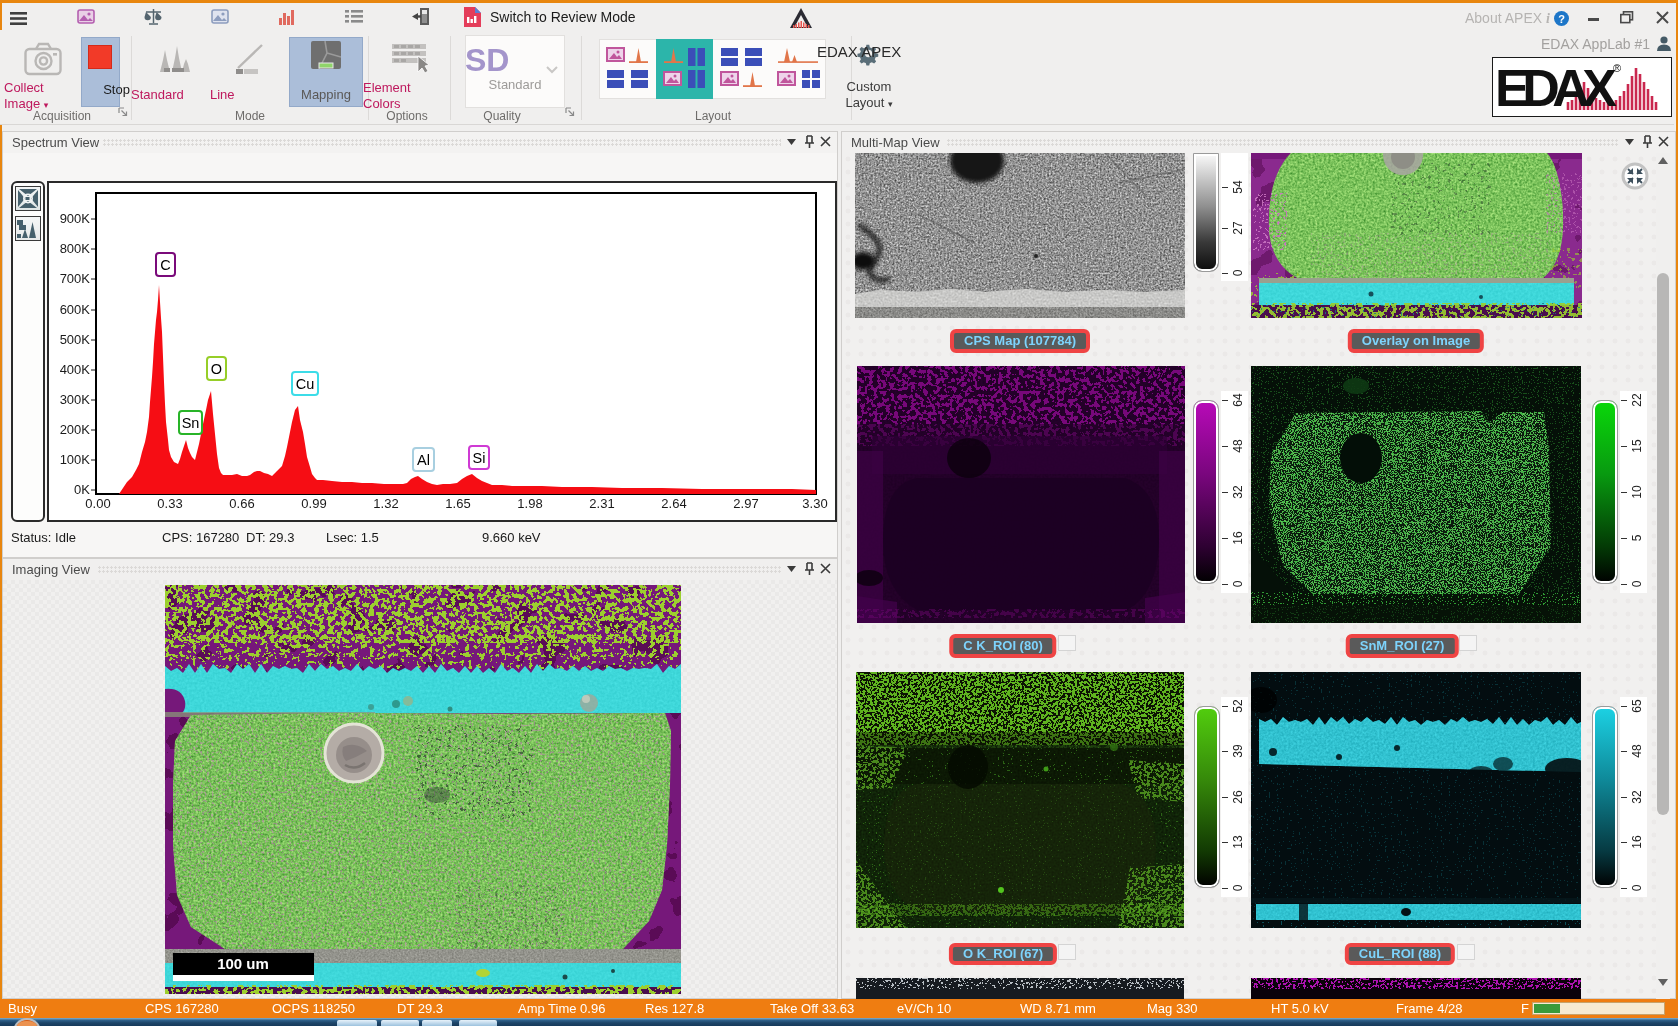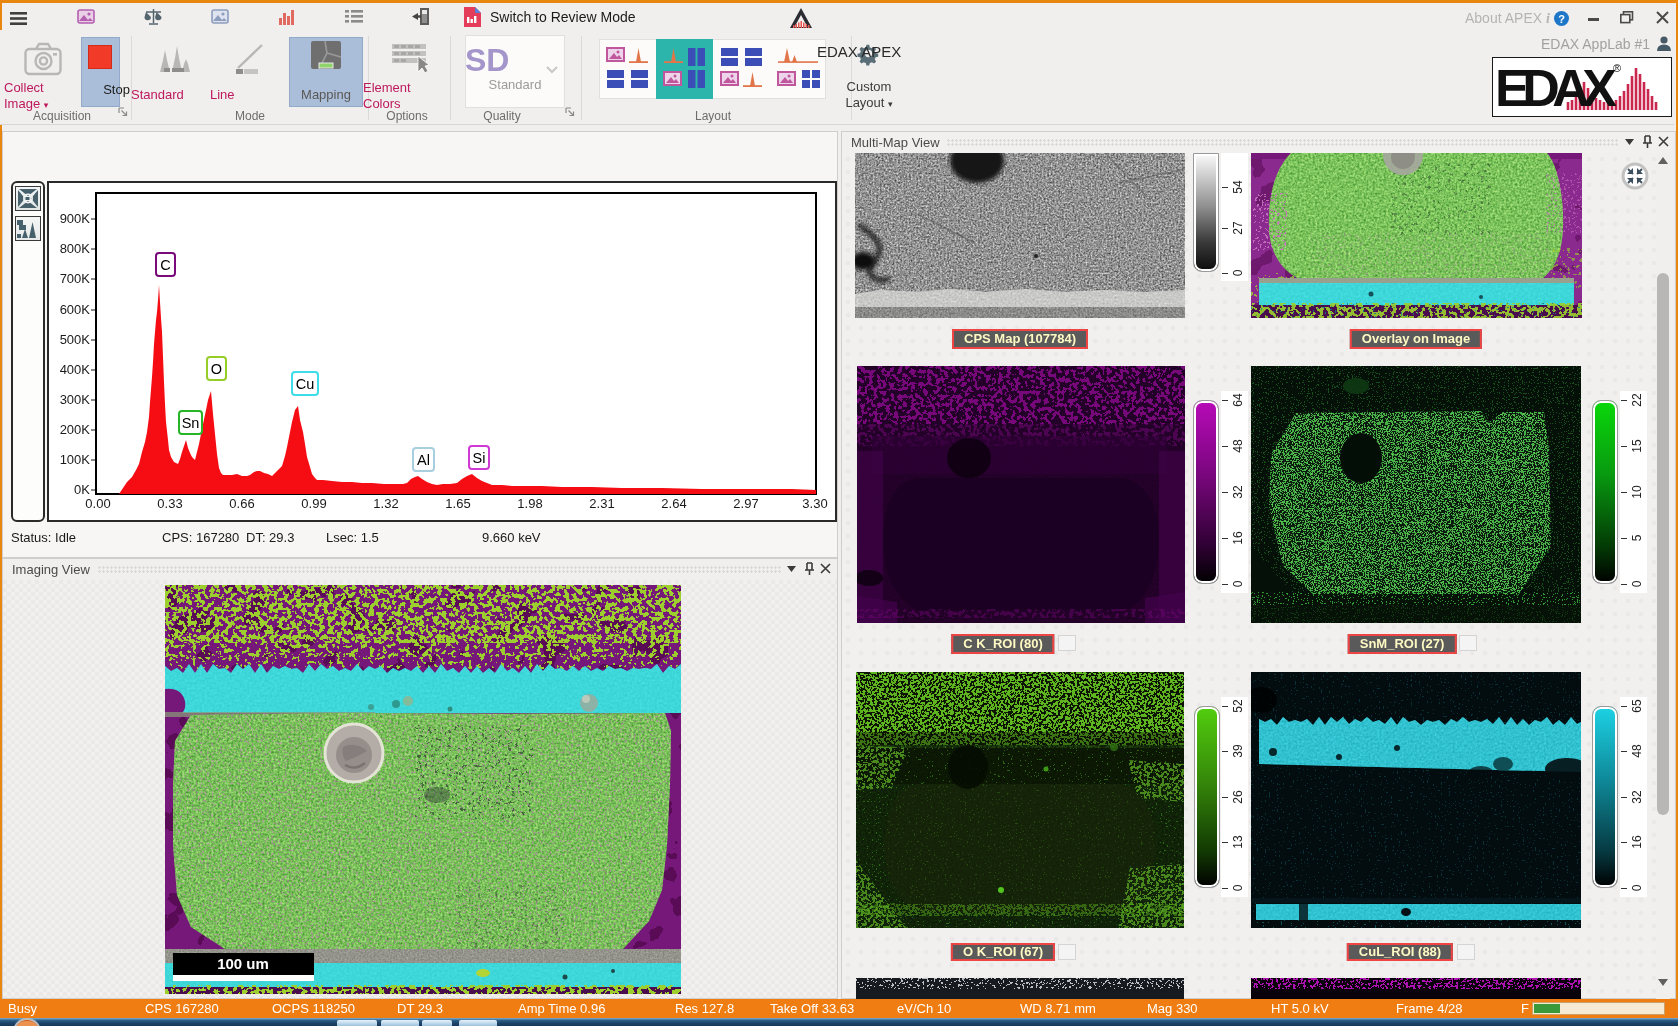--- a/index.html
+++ b/index.html
@@ -12,21 +12,21 @@
 .rlabel{position:absolute;top:79px;font-size:12px;color:#6e6c6a;text-align:center;}
 .rbtn-txt{font-size:13px;color:#be185d;text-align:left;line-height:16px;}
 #panelL{position:absolute;left:2px;top:131px;width:836px;height:868px;}
 #specPanel{position:absolute;left:0;top:0;width:836px;height:427px;background:#f7f6f5;border:1px solid #d0cecc;}
 #imgPanel{position:absolute;left:0;top:427px;width:836px;height:441px;border:1px solid #d0cecc;background:#f0efee;}
 #mapPanel{position:absolute;left:841px;top:131px;width:835px;height:868px;background:#f1f0ef;border:1px solid #d0cecc;}
 .ptitle{position:absolute;left:0;top:0;right:0;height:21px;background:#f3f2f1;}
 .ptitle .t{position:absolute;left:9px;top:3px;font-size:13px;color:#4a4a4a;}
 .grip{position:absolute;top:7px;height:7px;background-image:radial-gradient(circle at 1.5px 1.5px,#dbd9d7 1px,transparent 1.2px);background-size:4px 4px;}
 .mapimg{position:absolute;overflow:hidden;}
-.pill{position:absolute;background:#5a5a5a;border:2px solid #ef4444;border-radius:0;color:#fef9c3;font-weight:bold;font-size:13px;text-align:center;line-height:14px;}
+.pill{position:absolute;background:#5a5a5a;border:4px solid #ef4444;border-radius:6px;color:#7dd3fc;font-weight:bold;font-size:13px;text-align:center;line-height:14px;}
 .cbox{position:absolute;width:18px;height:16px;background:#f4f4f4;border:1px solid #d4d4d4;}
 .cbar{position:absolute;width:26px;border:1px solid #9a9a9a;border-radius:9px;box-shadow:inset 0 0 0 2px #fff;}
 .tickstrip{position:absolute;width:27px;background:#fff;}
 .tick{position:absolute;left:1px;width:6px;height:1px;background:#333;}
 .ticknum{position:absolute;font-size:12px;color:#222;transform:rotate(-90deg);transform-origin:center;width:30px;text-align:center;}
 #obar{position:absolute;left:0;top:999px;width:1678px;height:19px;background:#ef7d11;color:#ffffff;font-size:13px;}
 #obar span{position:absolute;top:2px;}
 #taskbar{position:absolute;left:0;top:1018px;width:1678px;height:8px;background:linear-gradient(#7fb2d4,#2e5f88 30%,#1d4569 60%,#16395a);}
 .tbtn{position:absolute;top:2px;height:6px;background:linear-gradient(#e8f2fa,#9cc2de);border-radius:2px 2px 0 0;}
 </style></head>
@@ -517,20 +517,35 @@
         <line x1="164" y1="31" x2="164" y2="52"></line>
         <line x1="168" y1="38" x2="168" y2="52"></line>
         <line x1="172" y1="44" x2="172" y2="52"></line>
 </g>
 <text x="2" y="48" font-size="52" font-weight="bold" fill="#111" style="font-family:'Liberation Sans',sans-serif;letter-spacing:-4px;" textLength="118">EDAX</text>
 <text x="120" y="14" font-size="11" fill="#111">®</text>
 </svg>
 </div>
 <div id="panelL">
   <div id="specPanel">
+    <div class="ptitle">
+        <span class="t">Spectrum View</span>
+        <div class="grip" style="left:100px;right:56px;"></div>
+      <svg class="abs" style="right:40px;top:7px" width="10" height="7">
+          <path d="M0 0 H9 L4.5 6 Z" fill="#3a3a3a"></path>
+        </svg>
+      <svg class="abs" style="right:22px;top:3px" width="11" height="14">
+          <g stroke="#3a3a3a" stroke-width="1.6" fill="none">
+            <path d="M3 1 H8 M3 1 V8 H8 V1 M1 8 H10 M5.5 8 V13"></path>
+          </g>
+        </svg>
+      <svg class="abs" style="right:6px;top:4px" width="11" height="11">
+          <path d="M1 1 L10 10 M10 1 L1 10" stroke="#3a3a3a" stroke-width="1.6"></path>
+        </svg>
+    </div>
     <div class="abs" style="left:8px;top:49px;width:34px;height:341px;background:#fdfdfc;border:2px solid #2a2a2a;border-radius:6px;"></div>
     <div class="abs" style="left:12px;top:54px;width:26px;height:25px;background:linear-gradient(#f4f6f6,#dfe5e5);border:1.5px solid #3a3a3a;"></div>
     <svg class="abs" style="left:14px;top:56px" width="22" height="21">
         <g fill="#46606c">
           <path d="M2 1 L20 1 L11 8 Z"></path>
           <path d="M2 20 L20 20 L11 13 Z"></path>
           <path d="M1 2 L1 19 L8 10.5 Z"></path>
           <path d="M21 2 L21 19 L14 10.5 Z"></path>
         </g>
         <circle cx="11" cy="10.5" r="4.2" fill="none" stroke="#f2f4f4" stroke-width="1.6"></circle>
@@ -902,21 +917,21 @@
   <svg class="abs" style="left:814px;top:844px" width="14" height="12">
       <path d="M7 10 L12 3 H2 Z" fill="#606060"></path>
     </svg>
 </div>
 <div id="obar">
 <span style="left:8px;">Busy</span>
     <span style="left:145px;">CPS 167280</span>
     <span style="left:272px;">OCPS 118250</span>
     <span style="left:397px;">DT 29.3</span>
     <span style="left:518px;">Amp Time 0.96</span>
-    <span style="left:645px;margin-left:30px;">Res 127.8</span>
+    <span style="left:645px;">Res 127.8</span>
     <span style="left:770px;">Take Off 33.63</span>
     <span style="left:897px;">eV/Ch 10</span>
     <span style="left:1020px;">WD 8.71 mm</span>
     <span style="left:1147px;">Mag 330</span>
     <span style="left:1271px;">HT 5.0 kV</span>
     <span style="left:1396px;">Frame 4/28</span>
     <span style="left:1521px;">F</span>
 <div class="abs" style="left:1532px;top:3px;width:133px;height:13px;background:#f7ead2;border:1px solid #c8a26a;"></div>
 <div class="abs" style="left:1534px;top:5px;width:26px;height:9px;background:#3a9a3a;"></div>
 </div>

